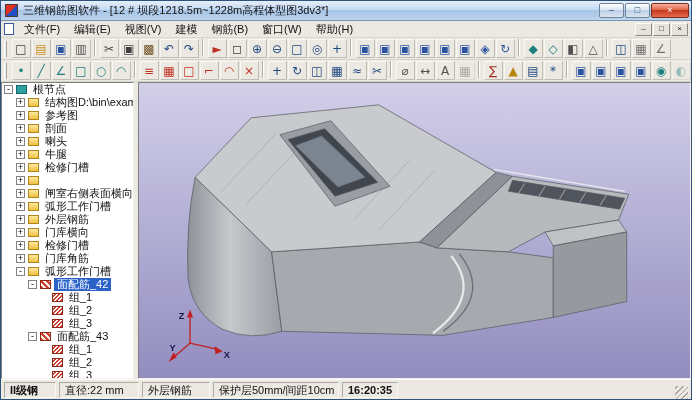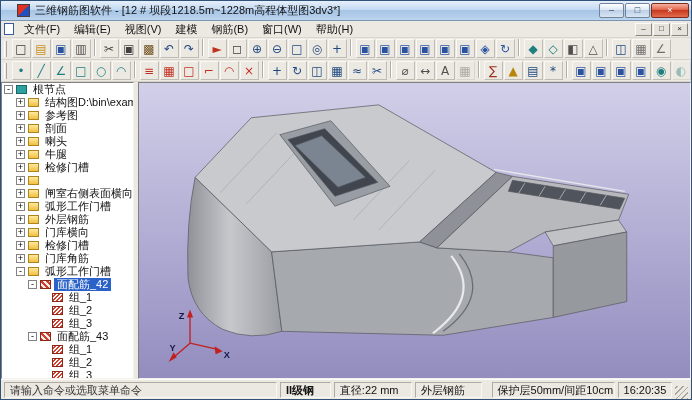--- a/index.html
+++ b/index.html
@@ -4,21 +4,21 @@
 <style>
   html,body { margin:0; padding:0; background:#777; }
   * { box-sizing:border-box; }
   .window {
     width:692px; height:400px; display:flex; flex-direction:column;
     font-family:"Liberation Sans",sans-serif; border:1px solid #30517a;
     background:#ece9e2; overflow:hidden;
   }
   
   .titlebar {
-    height:20px; flex:none; display:flex; align-items:center; padding-left:16px;
+    height:20px; flex:none; display:flex; align-items:center; padding-left:4px;
     background:linear-gradient(#e6effb,#c4daf2 45%,#a6c4e5 50%,#bcd4ee);
     border-bottom:1px solid #7a96b5;
   }
   .app-icon { width:13px; height:13px; flex:none;
     background:linear-gradient(135deg,#e03020 48%,#2050c0 52%); border:1px solid #4a3a3a; }
   .title-text { font-size:11px; color:#111; margin-left:5px; flex:1; white-space:nowrap; overflow:hidden; }
   .win-btn { width:25px; height:15px; margin-left:1px; border:1px solid #72849c; border-radius:2px;
     background:linear-gradient(#feffff,#dde8f4 45%,#bed0e6 50%,#d8e5f3);
     font:9px/11px "Liberation Sans",sans-serif; color:#1c3c5c; padding:0; }
   .win-btn.close { width:38px; margin-right:2px;
@@ -63,22 +63,22 @@
   .tree-row.selected .tree-label { background:#2a62c8; color:#fff; }
   
   .statusbar { height:20px; flex:none; display:flex; align-items:center; background:#ece9e2;
     border-top:1px solid #fbfaf6; padding:0 3px; font-size:11px; color:#111; }
   .sb-panel { height:16px; line-height:14px; border:1px solid; border-color:#aeaba2 #f8f7f3 #f8f7f3 #aeaba2;
     padding:0 5px; margin-right:3px; white-space:nowrap; overflow:hidden; }
   .sb-prompt { width:280px; color:#333; }
   .sb-grade { width:52px;font-weight:bold; }
   .sb-dia { width:80px; }
   .sb-layer { width:68px; }
-  .sb-cover { width:126px;margin-left:7px; }
-  .sb-time { width:56px; }
+  .sb-cover { width:126px; }
+  .sb-time { width:56px;font-weight:bold; }
   .sb-grip { margin-left:auto; width:13px; height:13px; align-self:flex-end;
     background:repeating-linear-gradient(315deg,#a8a59c 0 1px,transparent 1px 4px); }
 </style>
 </head>
 <body>
 
 <div class="window">
 
   <div class="titlebar">
     <span class="app-icon"></span>
@@ -500,21 +500,20 @@
           <polygon points="-21,19 -13,14 -16,9" fill="#c22020"></polygon>
           <text x="-11" y="-24" font-size="9" font-weight="bold" fill="#15154a">Z</text>
           <text x="-20" y="8" font-size="9" font-weight="bold" fill="#15154a">Y</text>
           <text x="33" y="15" font-size="9" font-weight="bold" fill="#15154a">X</text>
         </g>
       </svg>
     </div>
   </div>
 
   <div class="statusbar">
-    <div class="sb-panel sb-prompt">请输入命令或选取菜单命令</div>
     <div class="sb-panel sb-grade">II级钢</div>
     <div class="sb-panel sb-dia">直径:22 mm</div>
     <div class="sb-panel sb-layer">外层钢筋</div>
     <div class="sb-panel sb-cover">保护层50mm/间距10cm</div>
     <div class="sb-panel sb-time">16:20:35</div>
     <div class="sb-grip"></div>
   </div>
 
 </div>
 

